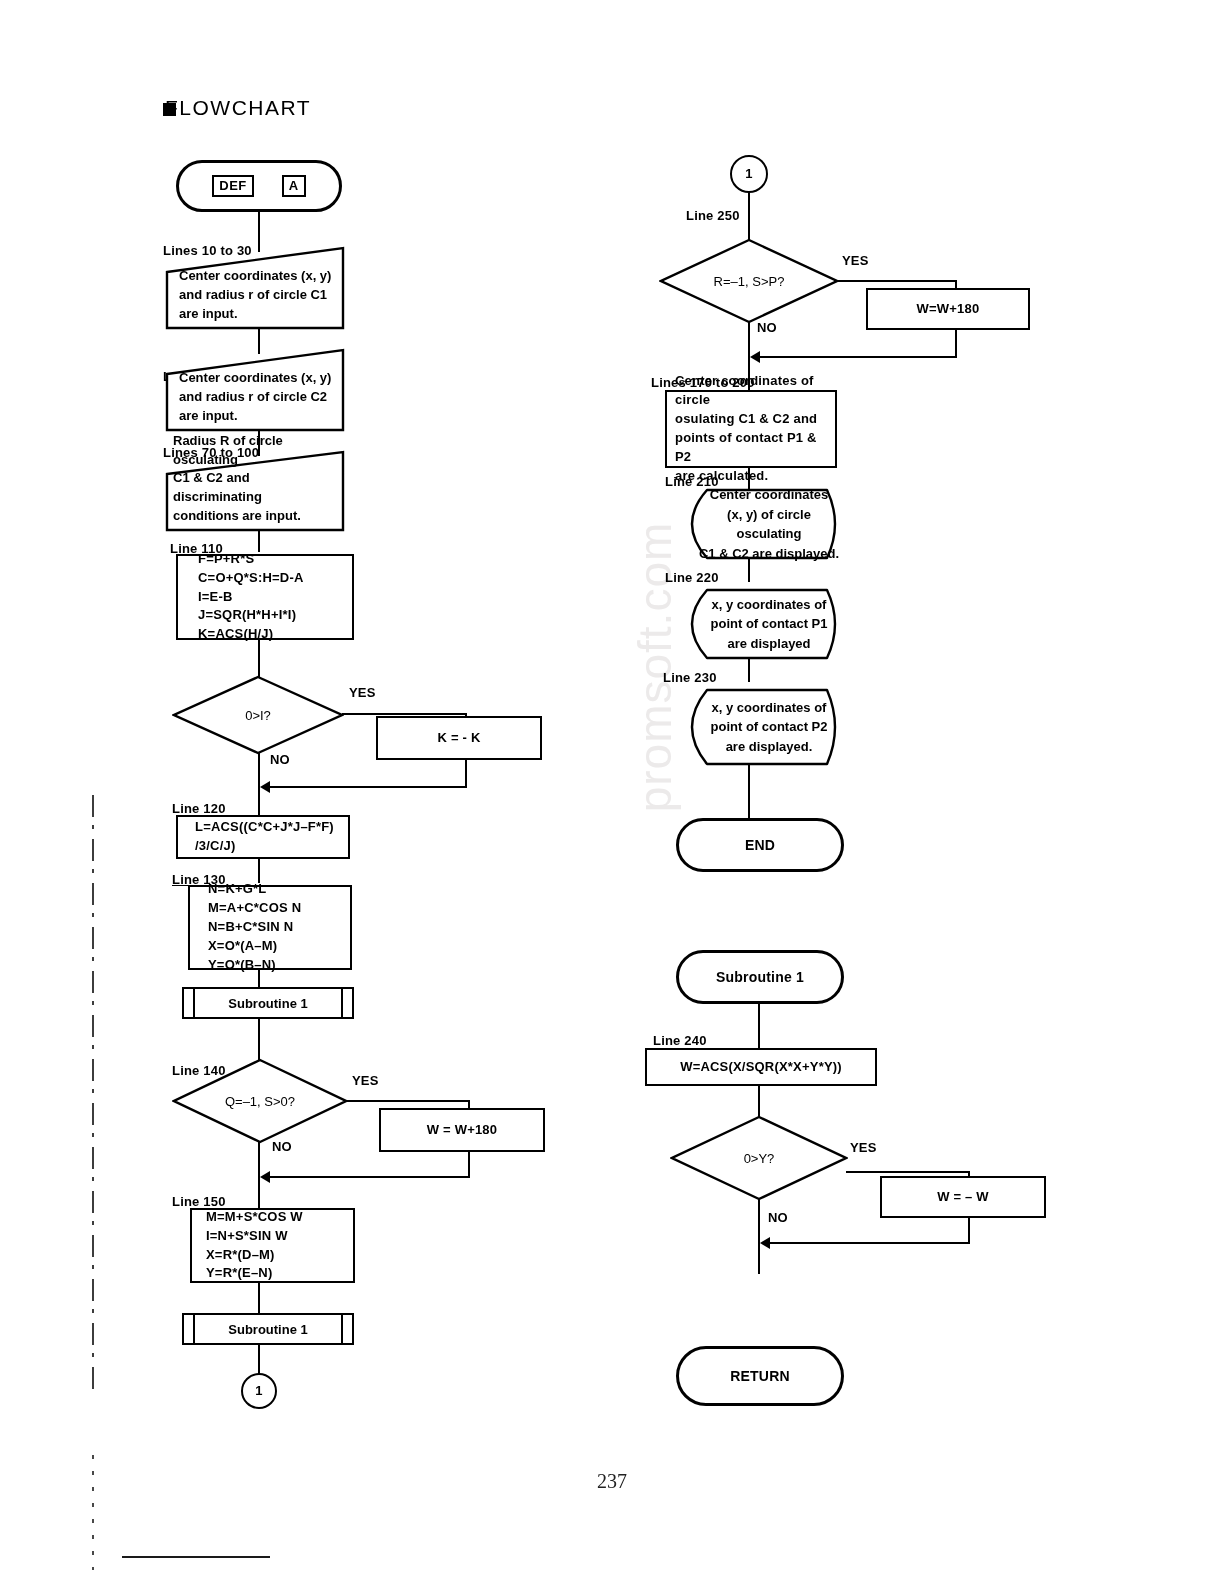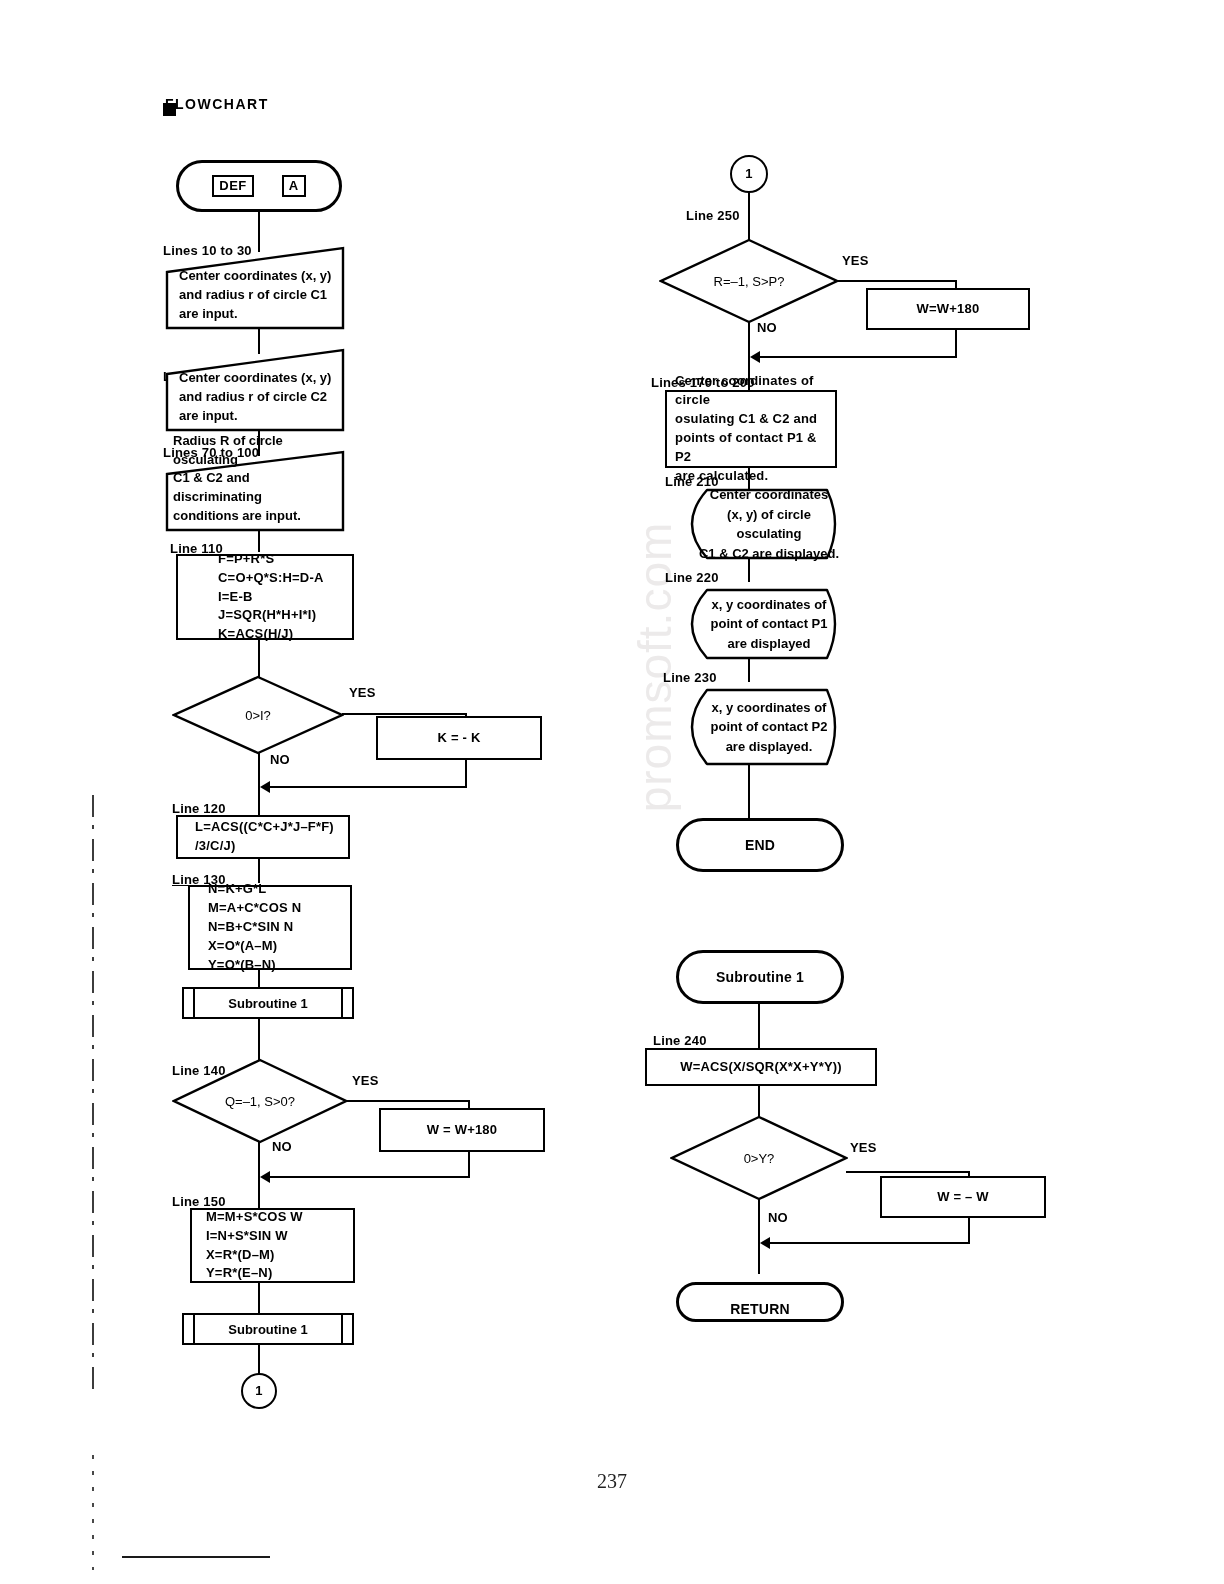--- a/index.html
+++ b/index.html
@@ -1,21 +1,21 @@
 <!DOCTYPE html>
 <html><head>
 <meta charset="utf-8">
 <style>
   html,body{margin:0;padding:0;background:#fff;}
   body{width:1224px;height:1584px;position:relative;
        font-family:"Liberation Sans","DejaVu Sans",sans-serif;color:#000;}
   #page{position:relative;width:1224px;height:1584px;overflow:hidden;}
 
   
-  .sec-title{position:absolute;left:165px;top:96px;font-size:14px;font-weight:bold;
+  .sec-title{position:absolute;left:165px;top:96px;font-size:21px;font-weight:normal;
              letter-spacing:1.5px;}
   .sec-bullet{position:absolute;left:163px;top:103px;width:13px;height:13px;background:#000;}
   .page-no{position:absolute;left:0;top:1470px;width:1224px;text-align:center;
            font-size:20px;color:#222;font-family:"Liberation Serif","DejaVu Serif",serif;}
 
   
   .watermark{position:absolute;left:505px;top:640px;width:300px;text-align:center;
              font-size:46px;color:#eceaea;font-family:"Liberation Sans",sans-serif;
              transform:rotate(-90deg);transform-origin:center center;
              letter-spacing:1px;user-select:none;}
@@ -133,21 +133,21 @@
     <div class="itxt" style="left:8px;">
       <span class="nl">Radius R of circle osculating</span>
       <span class="nl">C1 &amp; C2 and discriminating</span>
       <span class="nl">conditions are input.</span>
     </div>
   </div>
   <div class="edge v" style="left:258px;top:530px;height:22px;"></div>
 
   <div class="lbl" style="left:170px;top:541px;">Line 110</div>
   <div class="node proc left-al" style="left:176px;top:554px;width:178px;height:86px;">
-    <div class="txt" style="padding-left:40px;">
+    <div class="txt" style="padding-left:20px;">
       <span class="nl">F=P+R*S</span>
       <span class="nl">C=O+Q*S:H=D-A</span>
       <span class="nl">I=E-B</span>
       <span class="nl">J=SQR(H*H+I*I)</span>
       <span class="nl">K=ACS(H/J)</span>
     </div>
   </div>
   <div class="edge v" style="left:258px;top:640px;height:40px;"></div>
 
   <div class="dec" style="left:172px;top:675px;width:172px;height:80px;">
@@ -335,19 +335,19 @@
   <div class="edge h" style="left:846px;top:1171px;width:124px;"></div>
   <div class="edge v" style="left:968px;top:1171px;height:16px;"></div>
   <div class="node proc" style="left:880px;top:1176px;width:166px;height:42px;">
     <div class="txt">W = – W</div>
   </div>
   <div class="edge v" style="left:968px;top:1216px;height:28px;"></div>
   <div class="edge h" style="left:770px;top:1242px;width:200px;"></div>
   <div class="arrow-lf" style="left:760px;top:1237px;"></div>
   <div class="edge v" style="left:758px;top:1199px;height:75px;"></div>
 
-  <div class="node term" style="left:676px;top:1282px;width:168px;height:40px;align-items:flex-end;">
+  <div class="node term" style="left:676px;top:1346px;width:168px;height:60px;">
     <span>RETURN</span>
   </div>
 
   <div class="page-no">237</div>
 
 </div>
 
 </body></html>

